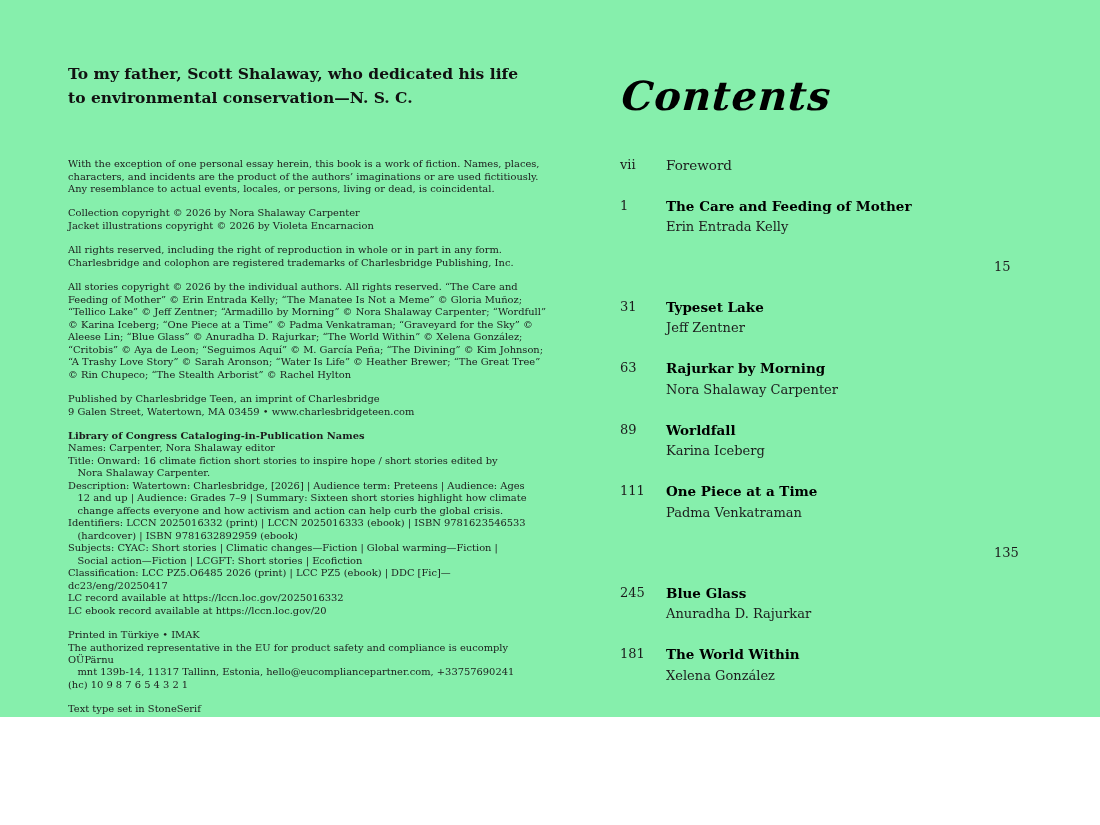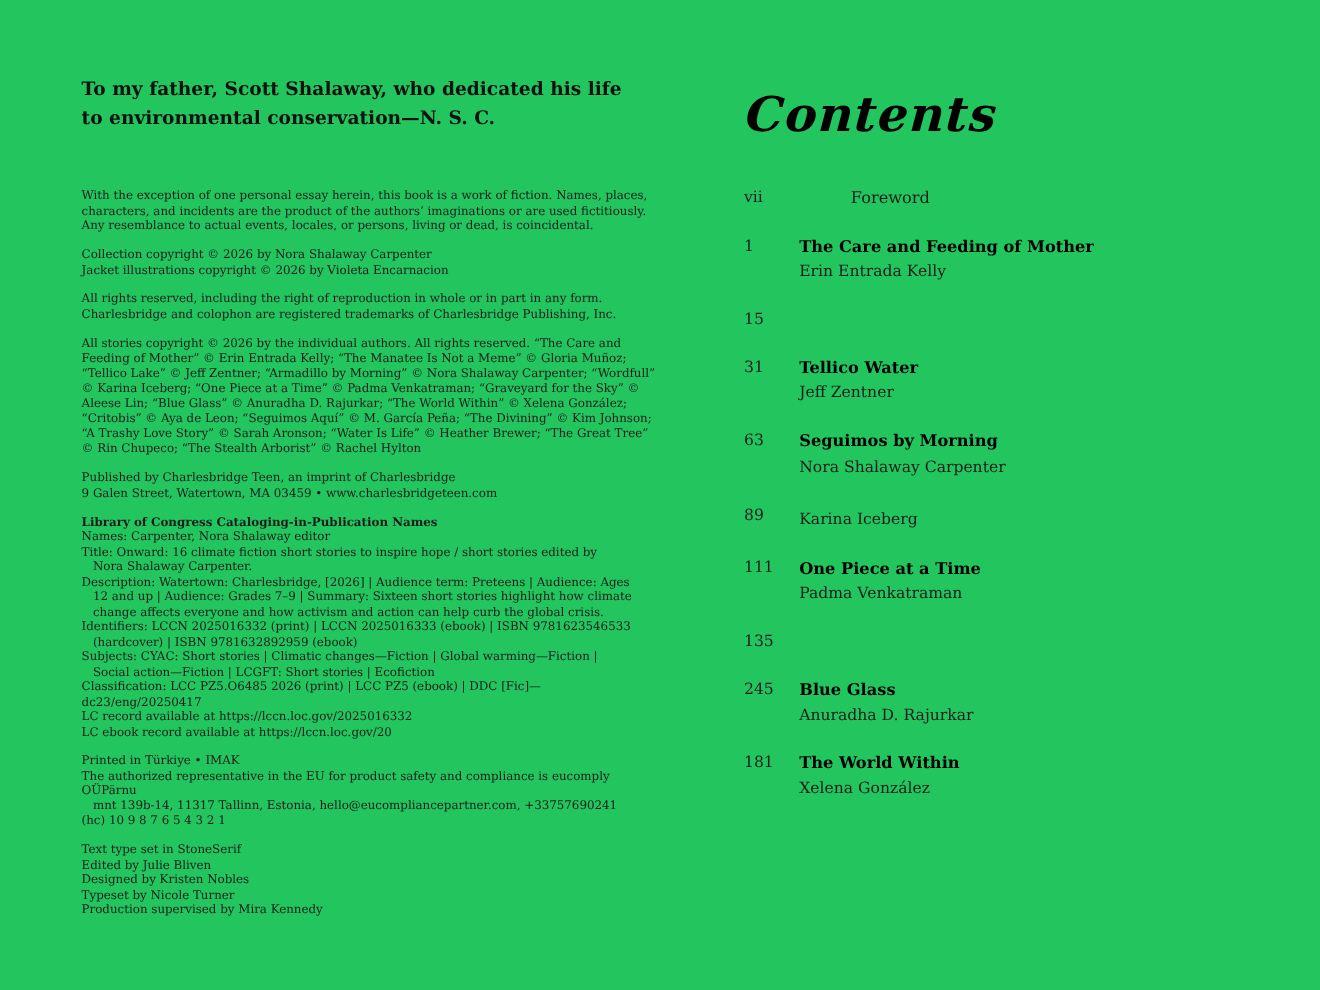--- a/index.html
+++ b/index.html
@@ -3,22 +3,22 @@
 <meta charset="utf-8">
 <style>
   html, body {
     margin: 0;
     padding: 0;
     background: #ffffff;
   }
   .spread {
     position: relative;
     width: 1100px;
-    height: 825px;
-    background: #22c55e;
+    height: 717px;
+    background: #86efac;
     overflow: hidden;
     font-family: "DejaVu Serif", "Liberation Serif", serif;
     color: #1c1c1c;
   }
   
   .left-page {
     position: absolute;
     left: 68px;
     top: 62px;
     width: 480px;
@@ -57,41 +57,41 @@
     letter-spacing: 1px;
     color: #000;
     margin: 0 0 38px 0;
     transform: skewX(-4deg);
     transform-origin: left bottom;
   }
   .toc-entry {
     display: flex;
     align-items: flex-start;
     margin-bottom: 23px;
+    justify-content: flex-end;
   }
   .toc-page {
     flex: 0 0 46px;
     font-size: 13px;
     line-height: 1.3;
     color: #1c1c1c;
   }
   .toc-body {
     flex: 1;
   }
   .toc-title {
     font-size: 13.5px;
     line-height: 1.3;
     font-weight: bold;
     color: #000;
   }
   .toc-title.plain {
     font-weight: normal;
     font-style: normal;
     color: #1c1c1c;
-    margin-left: 43px;
   }
   .toc-author {
     font-size: 13px;
     line-height: 1.3;
     margin-top: 4px;
     color: #1c1c1c;
   }
 </style>
 </head>
 <body>
@@ -151,34 +151,35 @@
             <div class="toc-title">The Care and Feeding of Mother</div>
             <div class="toc-author">Erin Entrada Kelly</div>
           </div>
         </div>
         <div class="toc-entry">
           <div class="toc-page">15</div>
         </div>
         <div class="toc-entry">
           <div class="toc-page">31</div>
           <div class="toc-body">
-            <div class="toc-title">Tellico Water</div>
+            <div class="toc-title">Typeset Lake</div>
             <div class="toc-author">Jeff Zentner</div>
           </div>
         </div>
         <div class="toc-entry">
           <div class="toc-page">63</div>
           <div class="toc-body">
-            <div class="toc-title">Seguimos by Morning</div>
+            <div class="toc-title">Rajurkar by Morning</div>
             <div class="toc-author">Nora Shalaway Carpenter</div>
           </div>
         </div>
         <div class="toc-entry">
           <div class="toc-page">89</div>
           <div class="toc-body">
+            <div class="toc-title">Worldfall</div>
             <div class="toc-author">Karina Iceberg</div>
           </div>
         </div>
         <div class="toc-entry">
           <div class="toc-page">111</div>
           <div class="toc-body">
             <div class="toc-title">One Piece at a Time</div>
             <div class="toc-author">Padma Venkatraman</div>
           </div>
         </div>

